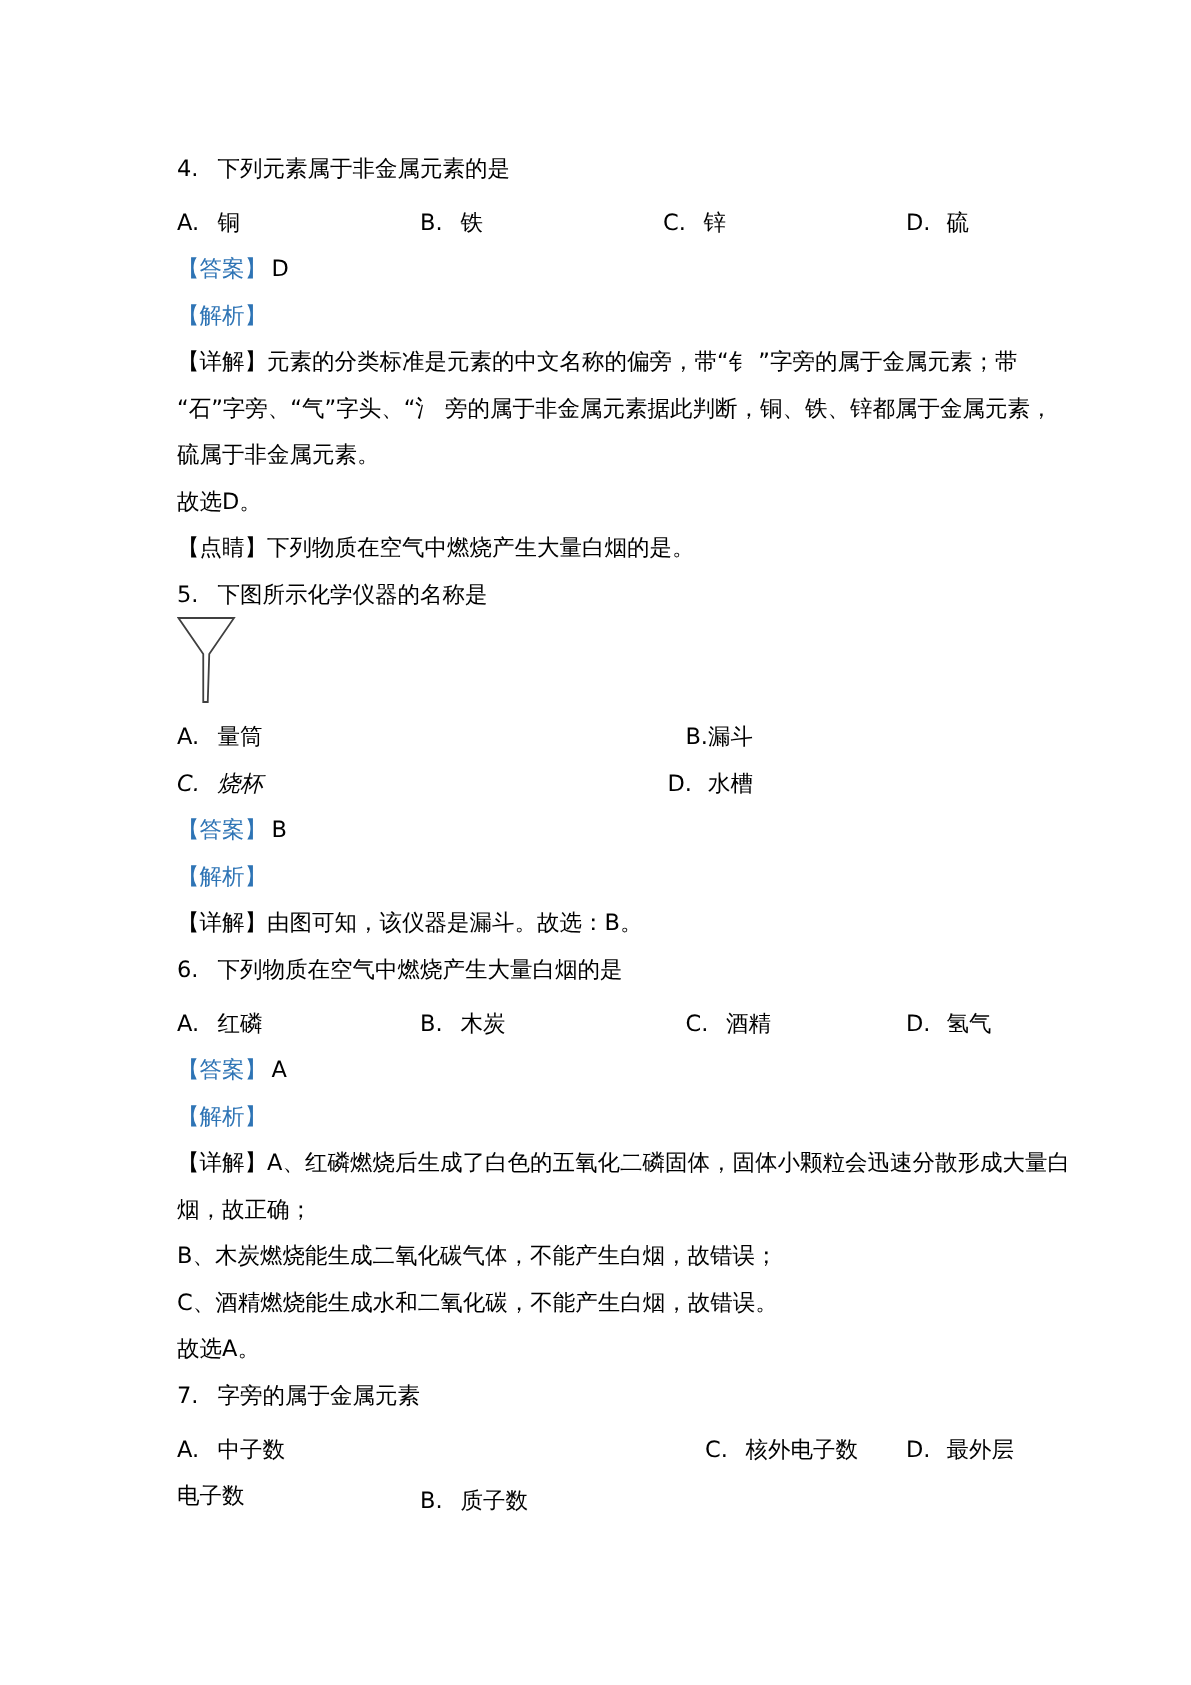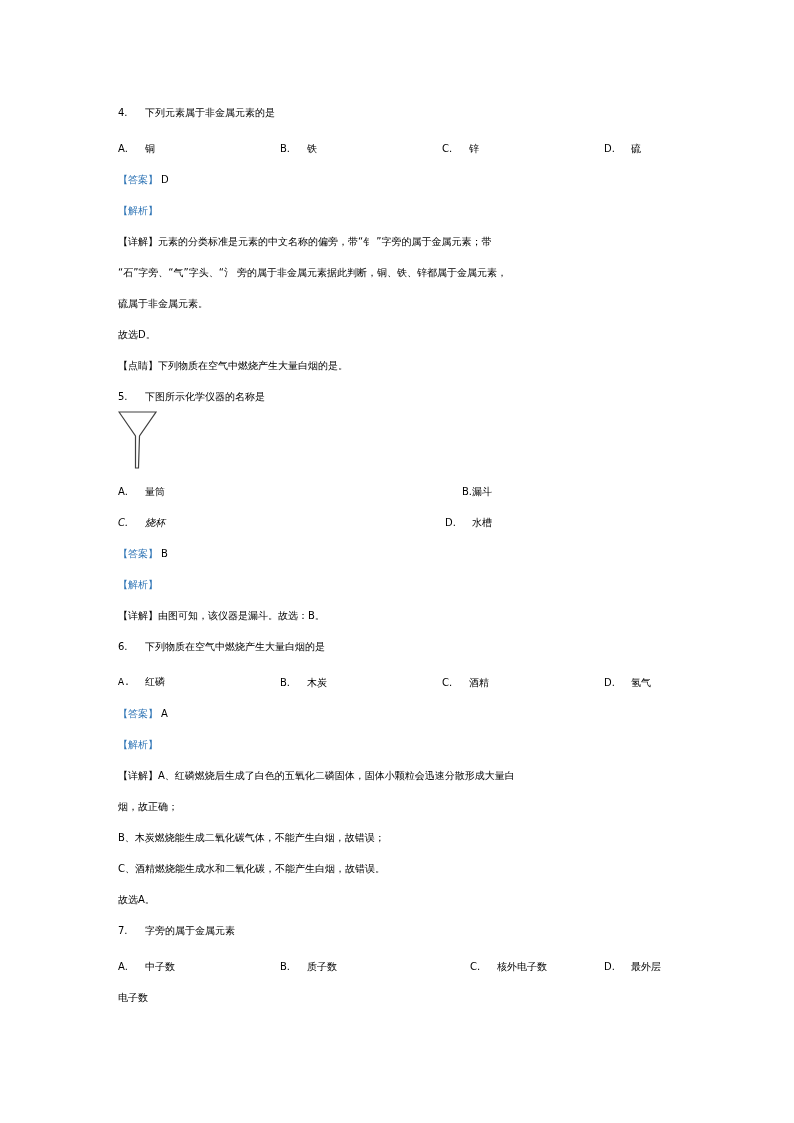--- a/index.html
+++ b/index.html
@@ -13,21 +13,21 @@
   }
   .content{
     position:absolute;
     left:118px;top:97px;
     width:562px;
   }
   .line{
     position:relative;
     height:31px;
     line-height:31px;
-    font-size:10px;
+    font-size:15px;
     white-space:nowrap;
   }
   .line.title{margin-bottom:5px;}
   .qkey{
     display:inline-block;
     width:27px;
   }
   .opt{position:absolute;top:0;}
   .figure{
     height:56px;
@@ -67,33 +67,33 @@
     </div>
     <div class="line opts">
       <span class="opt" style="left: 0px; font-style: italic;"><span class="qkey">C.</span><span>烧杯</span></span>
       <span class="opt" style="left: 327px;"><span class="qkey">D.</span><span>水槽</span></span>
     </div>
     <div class="line"><span style="color: rgb(46, 116, 181);">【答案】</span><span class="ansval">B</span></div>
     <div class="line"><span style="color: rgb(46, 116, 181);">【解析】</span></div>
     <div class="line"><span>【详解】由图可知，该仪器是漏斗。故选：B。</span></div>
     <div class="line title"><span class="qkey">6.</span><span>下列物质在空气中燃烧产生大量白烟的是</span></div>
     <div class="line opts">
-      <span class="opt" style="left: 0px; font-family: Liberation Mono, monospace;"><span class="qkey">A.</span><span>红磷</span></span>
+      <span class="opt" style="left: 0px;"><span class="qkey">A.</span><span>红磷</span></span>
       <span class="opt" style="left: 162px;"><span class="qkey">B.</span><span>木炭</span></span>
-      <span class="opt" style="left: 324px;"><span class="qkey">C.</span><span>酒精</span></span>
+      <span class="opt" style="left: 339px;"><span class="qkey">C.</span><span>酒精</span></span>
       <span class="opt" style="left: 486px;"><span class="qkey">D.</span><span>氢气</span></span>
     </div>
     <div class="line"><span style="color: rgb(46, 116, 181);">【答案】</span><span class="ansval">A</span></div>
     <div class="line"><span style="color: rgb(46, 116, 181);">【解析】</span></div>
     <div class="line"><span>【详解】A、红磷燃烧后生成了白色的五氧化二磷固体，固体小颗粒会迅速分散形成大量白</span></div>
     <div class="line"><span>烟，故正确；</span></div>
     <div class="line"><span>B、木炭燃烧能生成二氧化碳气体，不能产生白烟，故错误；</span></div>
     <div class="line"><span>C、酒精燃烧能生成水和二氧化碳，不能产生白烟，故错误。</span></div>
     <div class="line"><span>故选A。</span></div>
     <div class="line title"><span class="qkey">7.</span><span>字旁的属于金属元素</span></div>
     <div class="line opts">
       <span class="opt" style="left: 0px;"><span class="qkey">A.</span><span>中子数</span></span>
-      <span class="opt" style="left: 162px;"><span class="qkey">B.</span><span>质子数</span></span>
+      <span class="opt" style="left: 162px; margin-top: 34px;"><span class="qkey">B.</span><span>质子数</span></span>
       <span class="opt" style="left: 324px; margin-left: 28px;"><span class="qkey">C.</span><span>核外电子数</span></span>
       <span class="opt" style="left: 486px;"><span class="qkey">D.</span><span>最外层</span></span>
     </div>
     <div class="line"><span>电子数</span></div>
   </div>
 
 </body></html>

